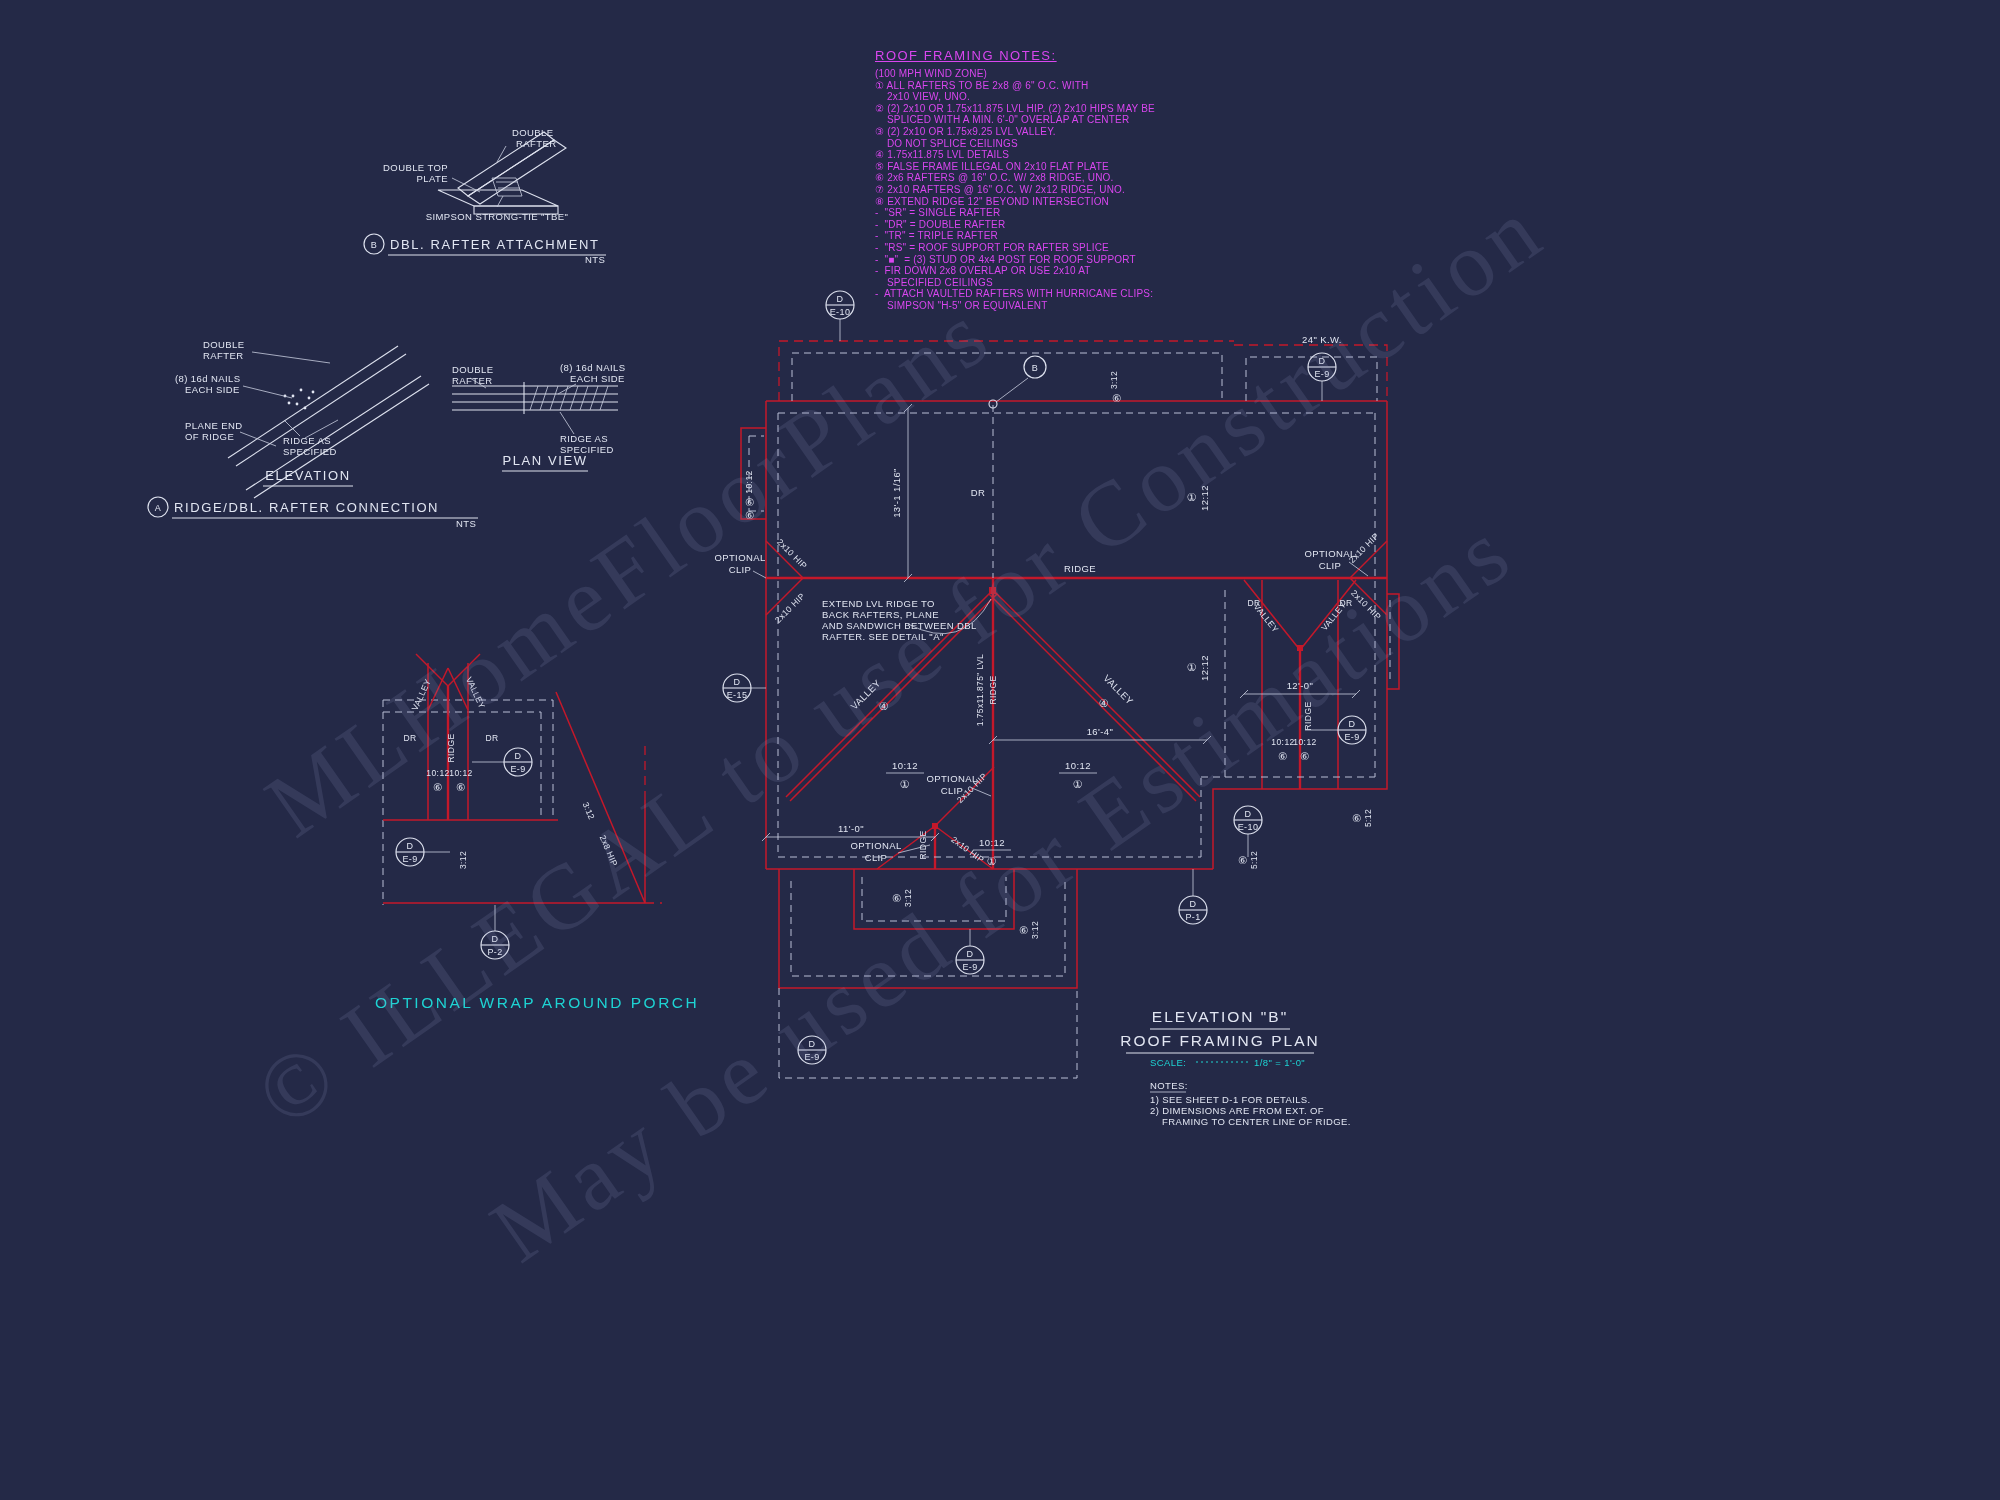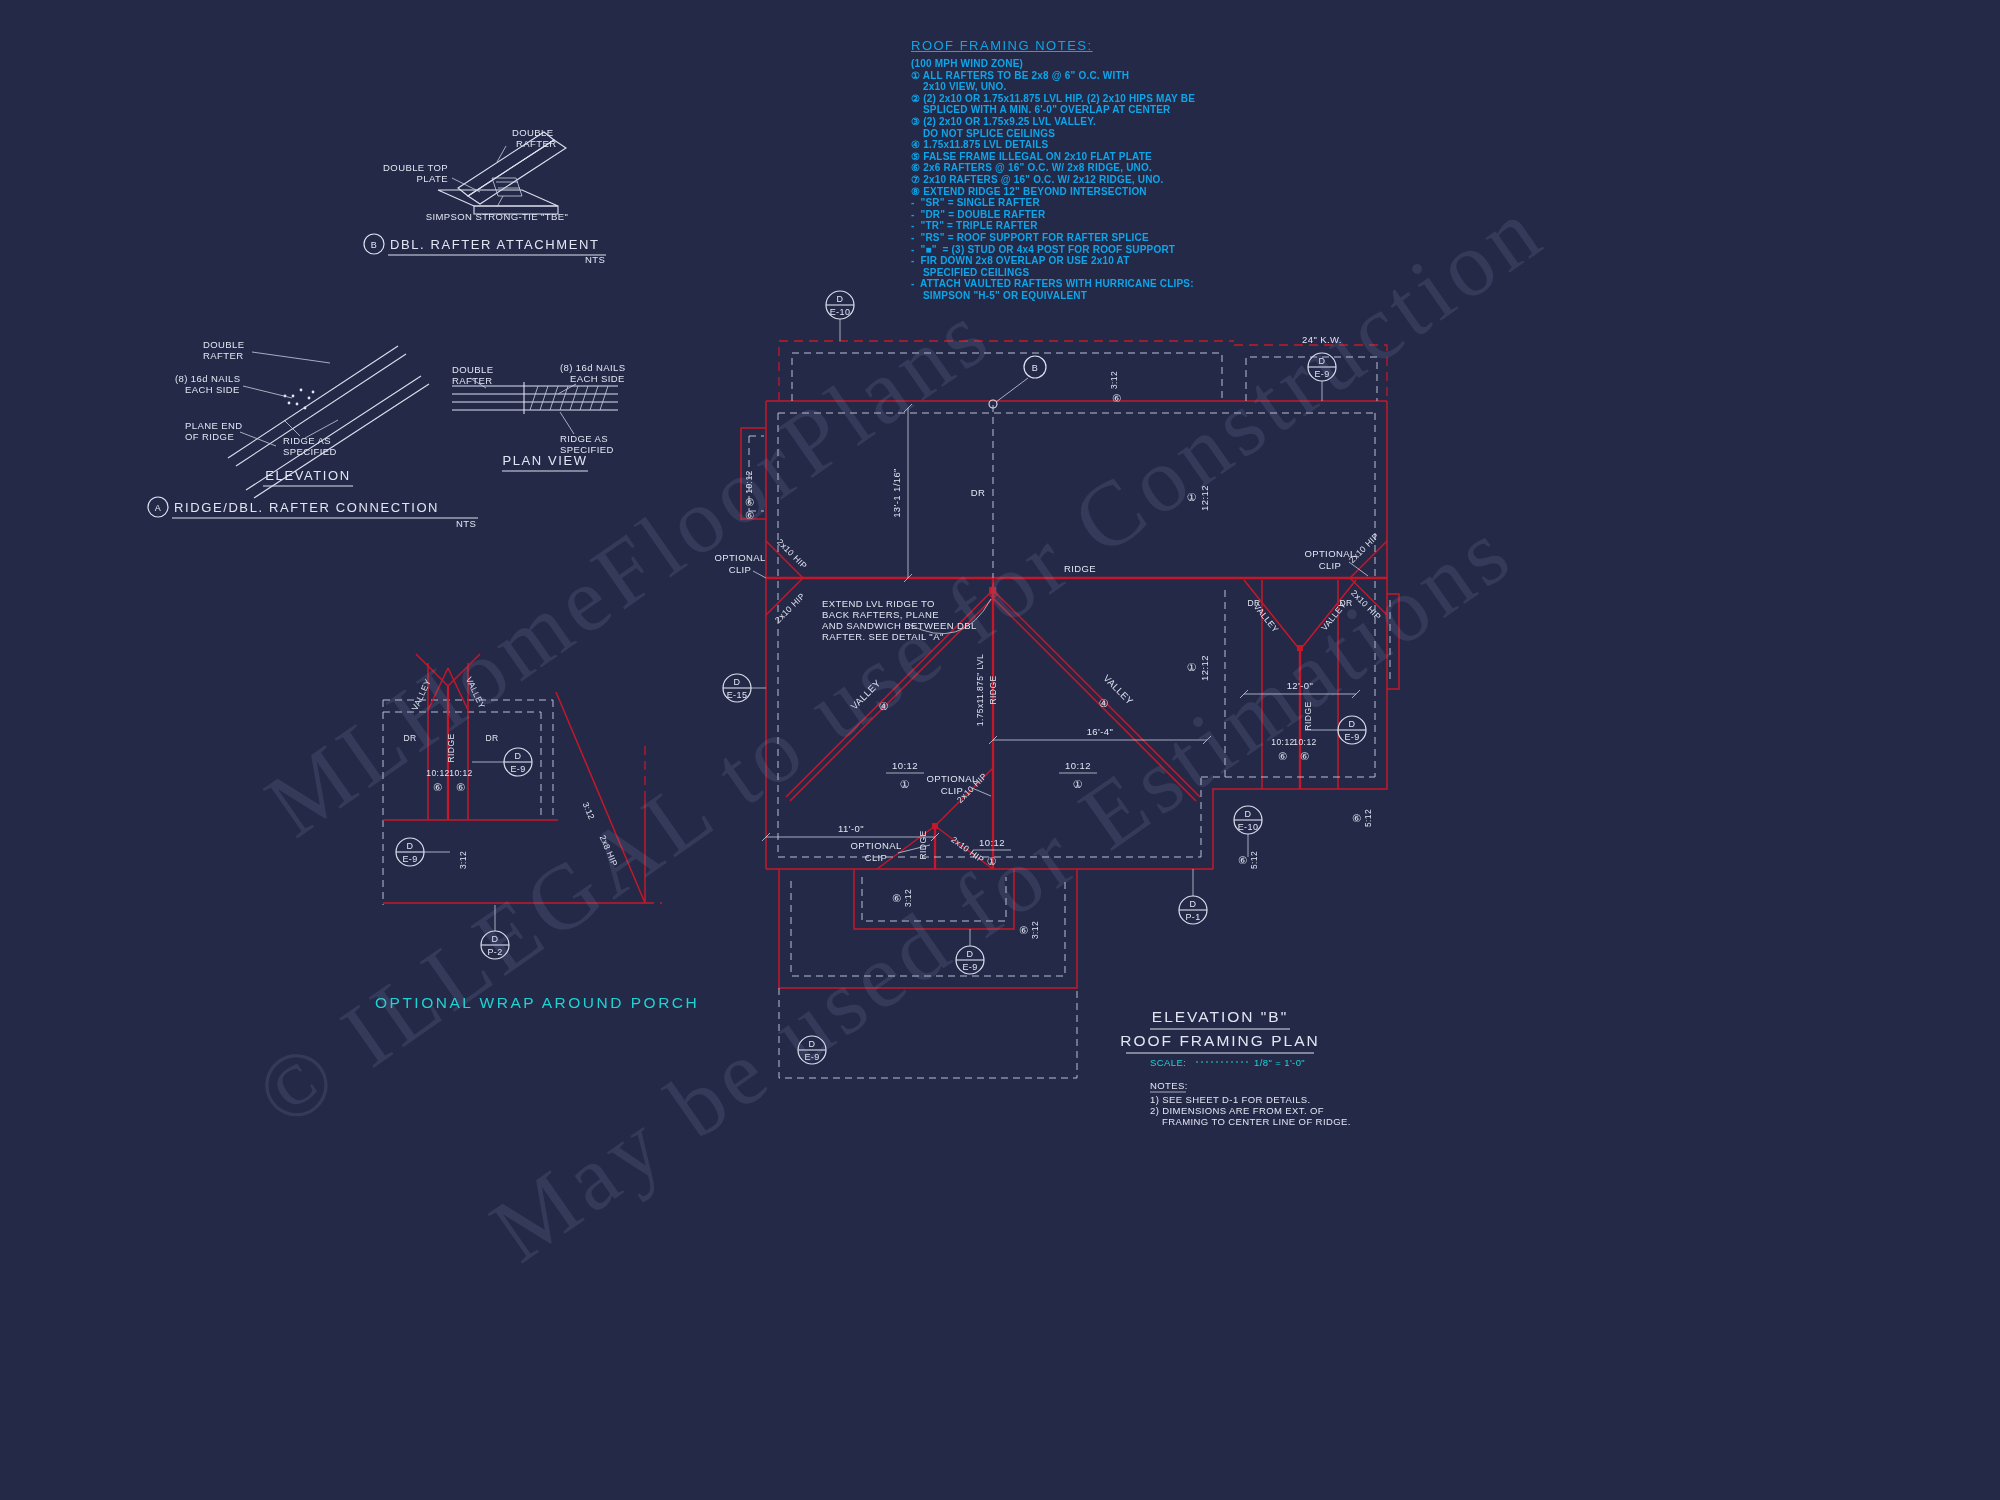--- a/index.html
+++ b/index.html
@@ -14,24 +14,24 @@
   .wl{stroke:#dde1ee;stroke-width:1.1;fill:none}
   .wt{stroke:#c9cedf;stroke-width:.8;fill:none}
   .wd{stroke:#b9bfd6;stroke-width:1;fill:none;stroke-dasharray:7 5}
   .rl{stroke:#c4182a;stroke-width:1.5;fill:none}
   .r2{stroke:#c4182a;stroke-width:2.4;fill:none}
   .rd{stroke:#c4182a;stroke-width:1.3;fill:none;stroke-dasharray:9 6}
   .cd{stroke:#1ed3d3;stroke-width:1;fill:none;stroke-dasharray:2 3}
   .bubc{stroke:#dde1ee;stroke-width:1.2;fill:none}
   .bt{font-size:9px;text-anchor:middle}
   .wm{fill:#9aa3d0;opacity:.14;font-family:"Liberation Serif",serif;letter-spacing:6px}
-  .notes{position:absolute;left:875px;top:38px;width:310px;color:#0ea5e9;margin-left:36px;}
+  .notes{position:absolute;left:875px;top:48px;width:310px;color:#d946ef;}
   .notes h3{margin:0 0 5px 0;font-size:13px;font-weight:normal;letter-spacing:1.5px;
             text-decoration:underline;}
-  .note-line{font-size:10px;line-height:11.6px;white-space:pre;letter-spacing:.2px;font-weight:bold;}
+  .note-line{font-size:10px;line-height:11.6px;white-space:pre;letter-spacing:.2px;}
 </style>
 </head>
 <body>
 
 <div class="sheet">
 <svg width="2000" height="1500" viewBox="0 0 2000 1500">
 
   <g>
     <g>
       <path class="wl" d="M458,188 L544,132 L554,140 L468,196 Z"></path>

